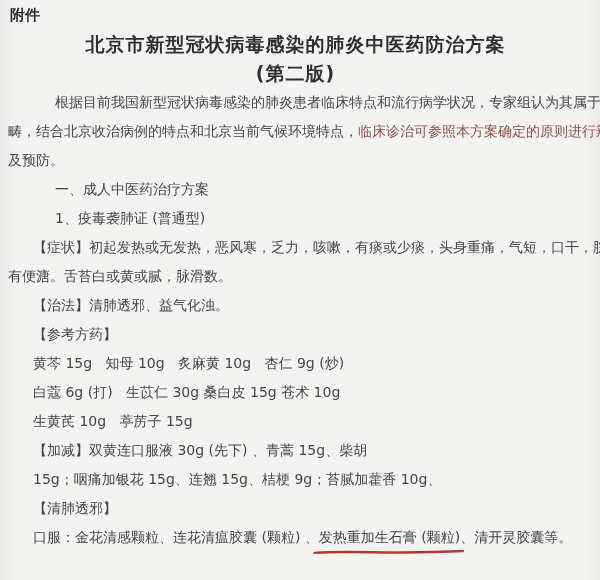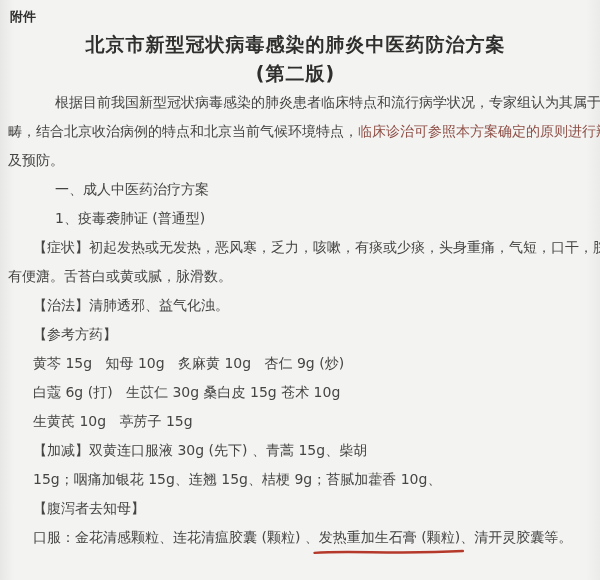--- a/index.html
+++ b/index.html
@@ -31,21 +31,21 @@
   }
   .line.first {
     height: 26px;
     line-height: 26px;
   }
   .bold { font-weight: 700; color: #2f2f2e; }
   .center { text-align: center; }
   .l1 { padding-left: 28px; }
   .l2 { padding-left: 50px; }
   .l0 { padding-left: 3px; }
-  .attach { padding-left: 5px; font-size: 13px; }
+  .attach { padding-left: 5px; font-size: 15px; font-family: Liberation Mono, monospace; }
   .title-line { font-size: 19px; letter-spacing: 1px; }
   .highlight-red { color: #8e4f46; }
   .underline-wrap {
     position: relative;
     display: inline-block;
   }
   .underline-wrap svg {
     position: absolute;
     left: -6px;
     right: -4px;
@@ -89,19 +89,19 @@
 
   <div class="line l1">白蔻 6g (打)   生苡仁 30g 桑白皮 15g 苍术 10g</div>
 
   <div class="line l1">生黄芪 10g   葶苈子 15g</div>
 
   <div class="line l1">【加减】双黄连口服液 30g (先下) 、青蒿 15g、柴胡</div>
 
   <div class="line l1">15g；咽痛加银花 15g、连翘 15g、桔梗 9g；苔腻加藿香 10g、</div>
 
 
-  <div class="line l1">【腹泻者去知母】</div>
+  <div class="line l1">【清肺透邪】</div>
 
   <div class="line l1"><span>口服：金花清感颗粒、连花清瘟胶囊 (颗粒) 、</span><span class="underline-wrap"><span>发热重加生石膏 (颗粒)</span><svg viewBox="0 0 100 10" preserveAspectRatio="none" xmlns="http://www.w3.org/2000/svg">
           <path d="M1,6.5 C 25,3.5 55,8.5 99,4.5" fill="none" stroke="#b5392a" stroke-width="2.4" stroke-linecap="round" vector-effect="non-scaling-stroke"></path>
         </svg></span><span>、清开灵胶囊等。</span></div>
 
 </div>
 
 </body></html>

